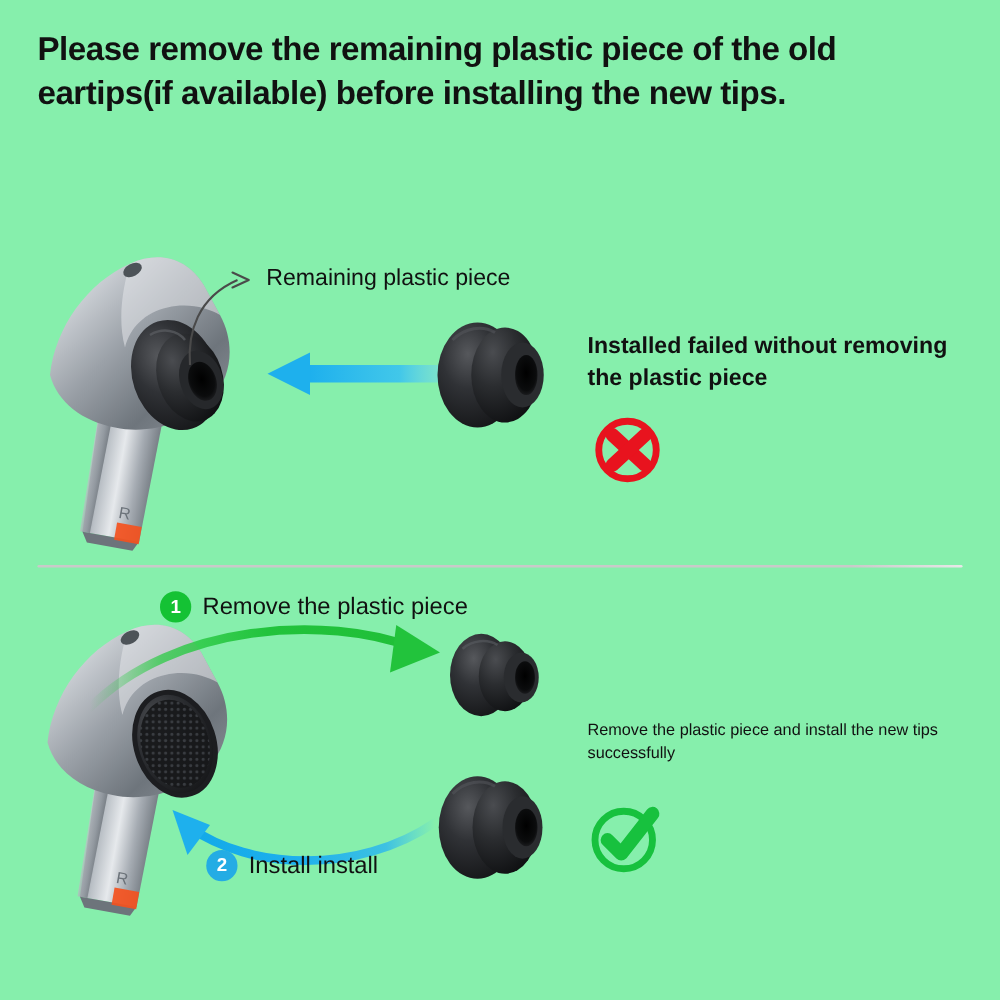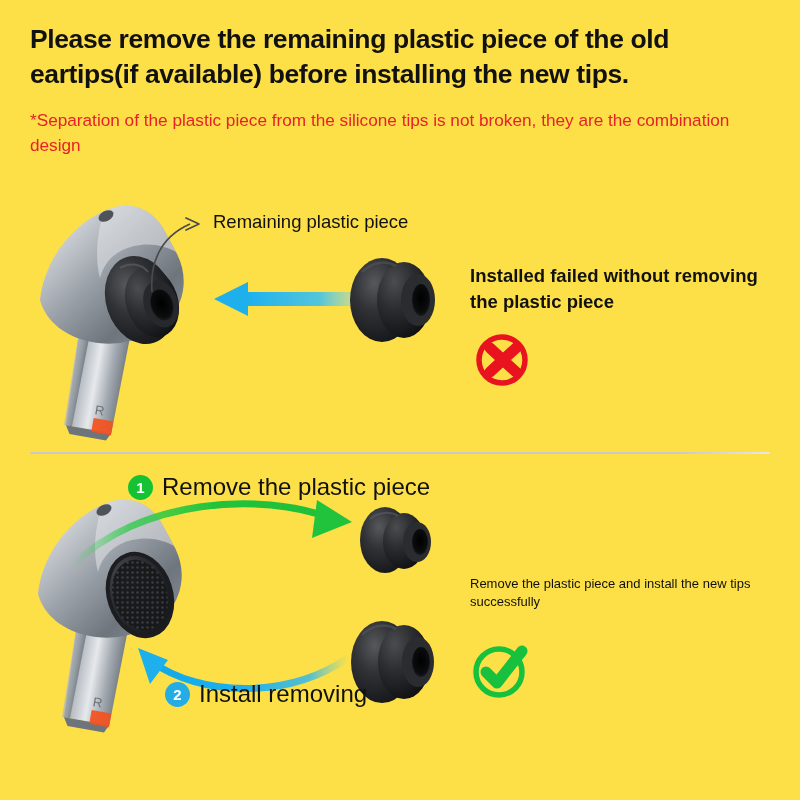--- a/index.html
+++ b/index.html
@@ -11,21 +11,21 @@
     width: 800px;
     height: 800px;
     position: relative;
     overflow: hidden;
     font-family: "Liberation Sans", sans-serif;
     color: #111111;
   }
   .page {
     position: absolute;
     inset: 0;
-    background: #fde047;
+    background: #86efac;
   }
 
   
   .headline {
     position: absolute;
     left: 30px;
     top: 22px;
     width: 748px;
     font-size: 26.5px;
     font-weight: 700;
@@ -115,38 +115,37 @@
     font-weight: 700;
     display: flex;
     align-items: center;
     justify-content: center;
     flex: 0 0 auto;
     line-height: 1;
   }
   .badge-green { background: #14c234; }
   .badge-blue  { background: #24ace4; }
   .step-label {
-    font-size: 24px;
+    font-size: 19px;
     font-weight: 400;
     color: #111111;
   }
 
   
   .status-icon { position: absolute; }
   .icon-fail { left: 473px; top: 327px; }
   .icon-ok   { left: 468px; top: 637px; }
 </style>
 </head>
 <body>
 
 <div class="page">
 
   <div class="headline">Please remove the remaining plastic piece of the old eartips(if available) before installing the new tips.</div>
 
-  <div class="subnote">*Separation of the plastic piece from the silicone tips is not broken, they are the combination design</div>
 
   <div class="divider"></div>
 
   <svg class="stage" viewBox="0 0 800 800">
     <defs>
 
       <linearGradient id="budNose" x1="0" y1="0" x2="1" y2="1">
         <stop offset="0%" stop-color="#f2f3f5"></stop>
         <stop offset="18%" stop-color="#cfd3d8"></stop>
         <stop offset="45%" stop-color="#9ba1a8"></stop>
@@ -310,21 +309,21 @@
 
   <div class="success-text">Remove the plastic piece and install the new tips successfully</div>
 
   <div class="step step-1">
     <span class="badge badge-green">1</span>
     <span class="step-label">Remove the plastic piece</span>
   </div>
 
   <div class="step step-2">
     <span class="badge badge-blue">2</span>
-    <span class="step-label">Install removing</span>
+    <span class="step-label">Install install</span>
   </div>
 
   <svg class="status-icon icon-fail" width="62" height="62" viewBox="0 0 62 62">
     <circle cx="29" cy="33" r="23" fill="none" stroke="#e8131e" stroke-width="5.5"></circle>
     <g stroke="#e8131e" stroke-width="11" stroke-linecap="round">
       <line x1="17" y1="21" x2="43" y2="45"></line>
       <line x1="43" y1="21" x2="17" y2="45"></line>
     </g>
   </svg>
 

